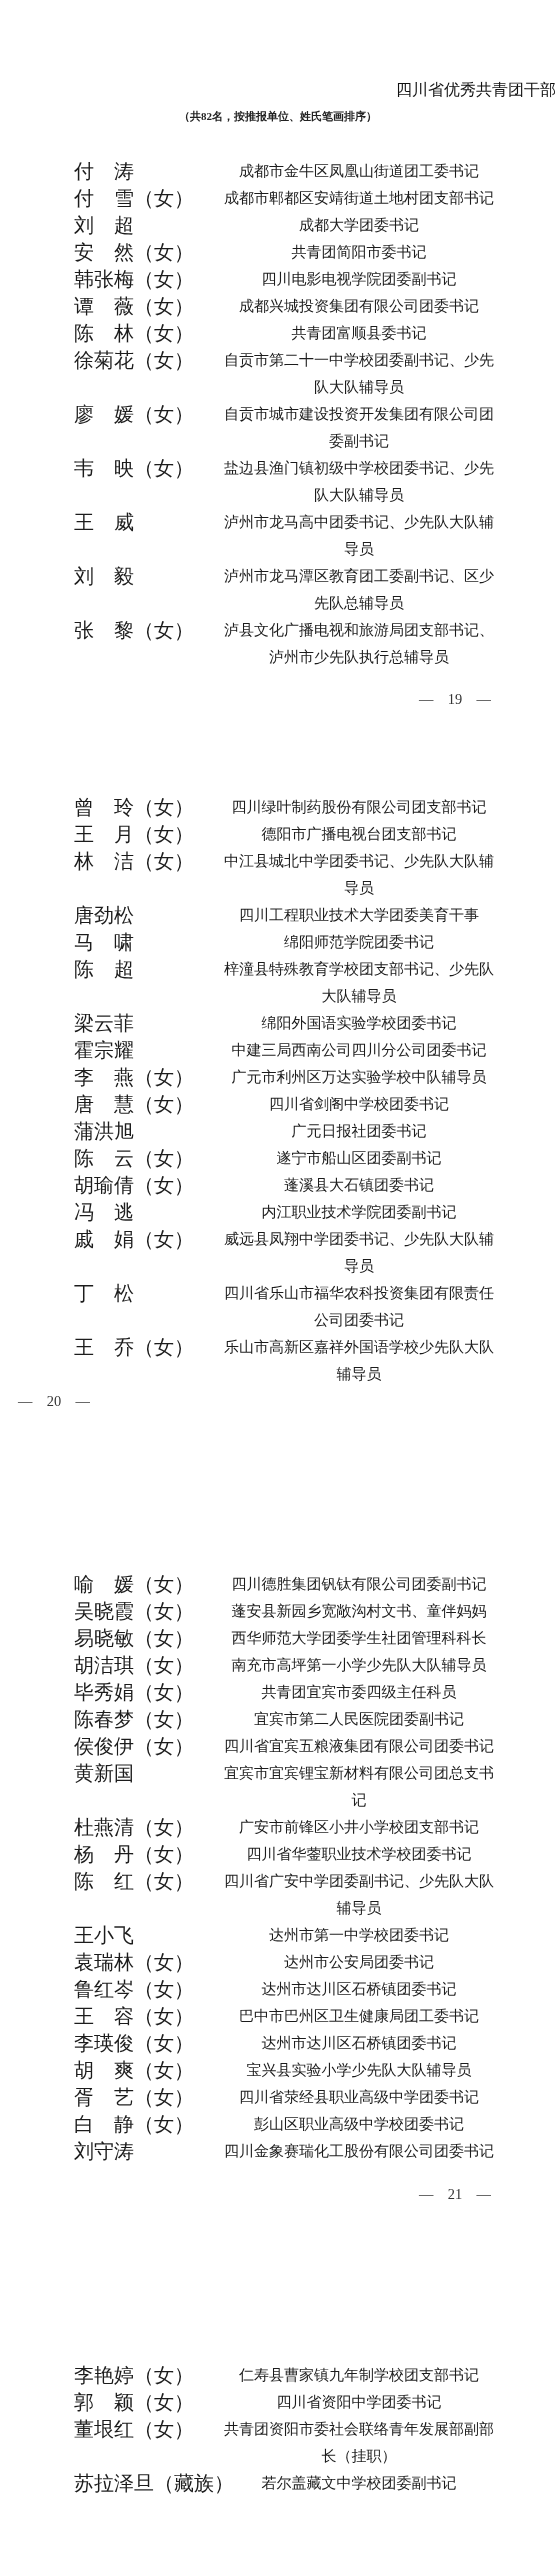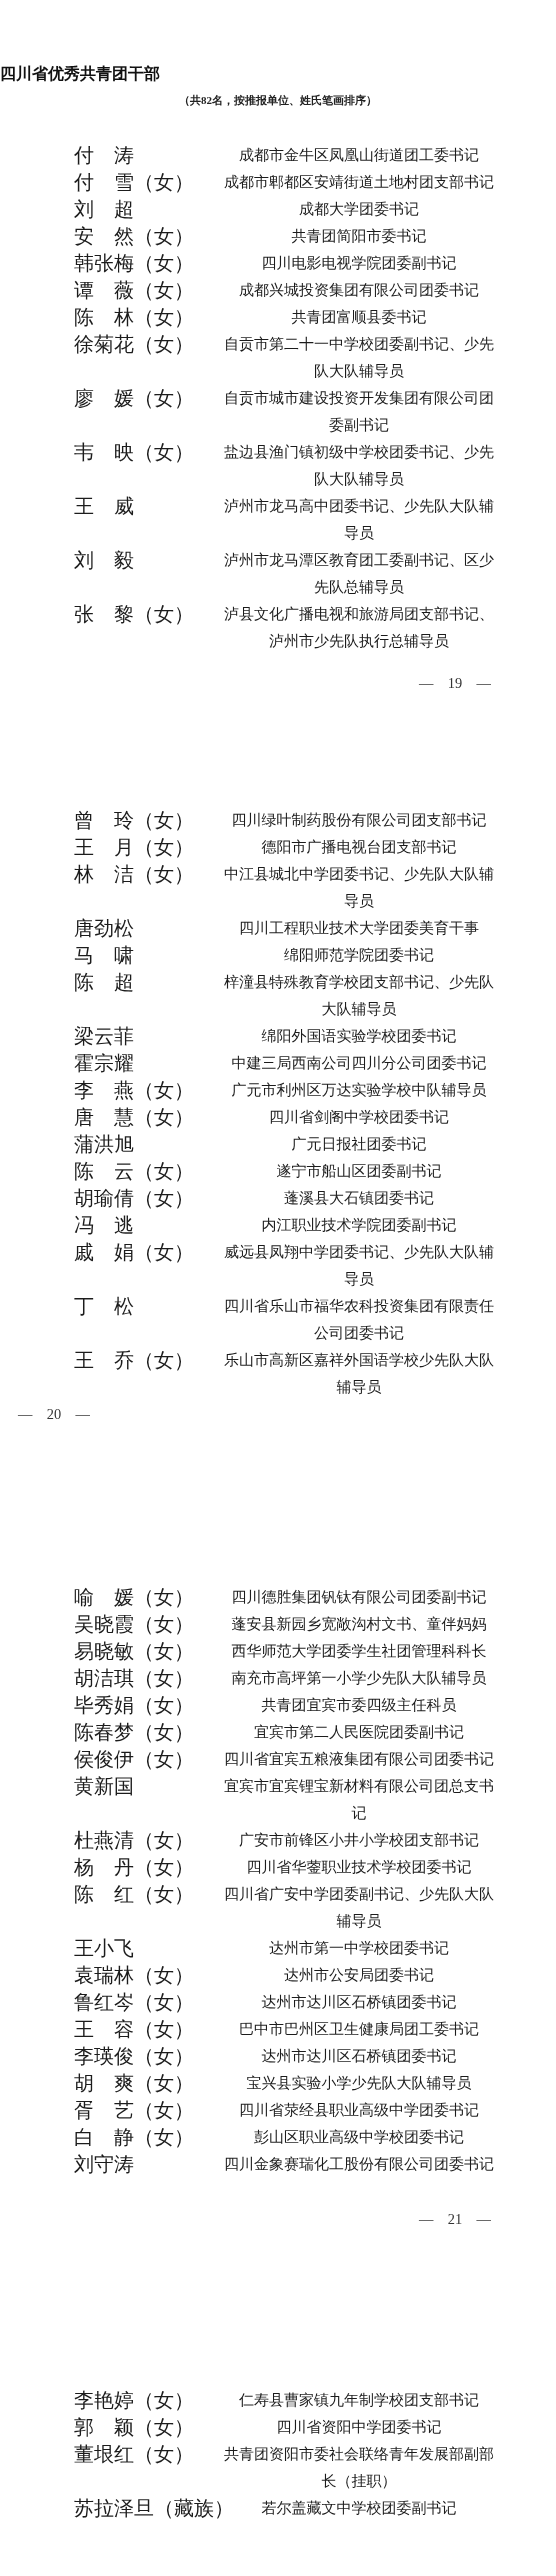--- a/index.html
+++ b/index.html
@@ -3,22 +3,22 @@
 <meta charset="utf-8">
 <style>
   html,body{margin:0;padding:0;}
   body{
     width:556px;height:3933px;background:#ffffff;overflow:hidden;
     font-family:"Liberation Serif","DejaVu Serif",serif;
     color:#1c1c1c;
   }
   .doc{width:556px;}
   .doc-title{
-    margin-top:60px;line-height:27px;text-align:left;
-    font-size:16px;font-weight:bold;color:#111;
+    margin-top:76px;line-height:27px;text-align:right;
+    font-size:16px;font-weight:normal;color:#111;
   }
   .doc-subtitle{
     line-height:27px;text-align:center;font-size:11px;font-weight:bold;color:#222;
   }
   .entries{width:556px;}
   .entry{position:relative;}
   .entry-name{
     position:absolute;left:74px;top:0;
     font-size:20px;line-height:27px;white-space:nowrap;color:#1c1c1c;
   }
@@ -28,24 +28,24 @@
     text-align:center;
   }
   .page-num{
     font-size:14.4px;line-height:27px;color:#333;
   }
   .page-num.align-right{text-align:right;padding-right:65px;}
   .page-num.align-left{text-align:left;padding-left:84px;}
   
   .page-1 .entries{margin-top:28px;}
   .page-1 .page-num{margin-top:15px;}
-  .page-2 .entries{margin-top:110px;}
+  .page-2 .entries{margin-top:81px;}
   .page-2 .page-num{padding-left:18px;}
   .page-3 .entries{margin-top:156px;}
-  .page-3 .page-num{margin-top:28px;}
+  .page-3 .page-num{margin-top:16px;}
   .page-4 .entries{margin-top:154px;}
 </style>
 </head>
 <body>
 
 <div class="doc">
   <div class="doc-title">四川省优秀共青团干部</div>
   <div class="doc-subtitle">（共82名，按推报单位、姓氏笔画排序）</div>
   <div id="pages">
       <div class="page-block page-1">

